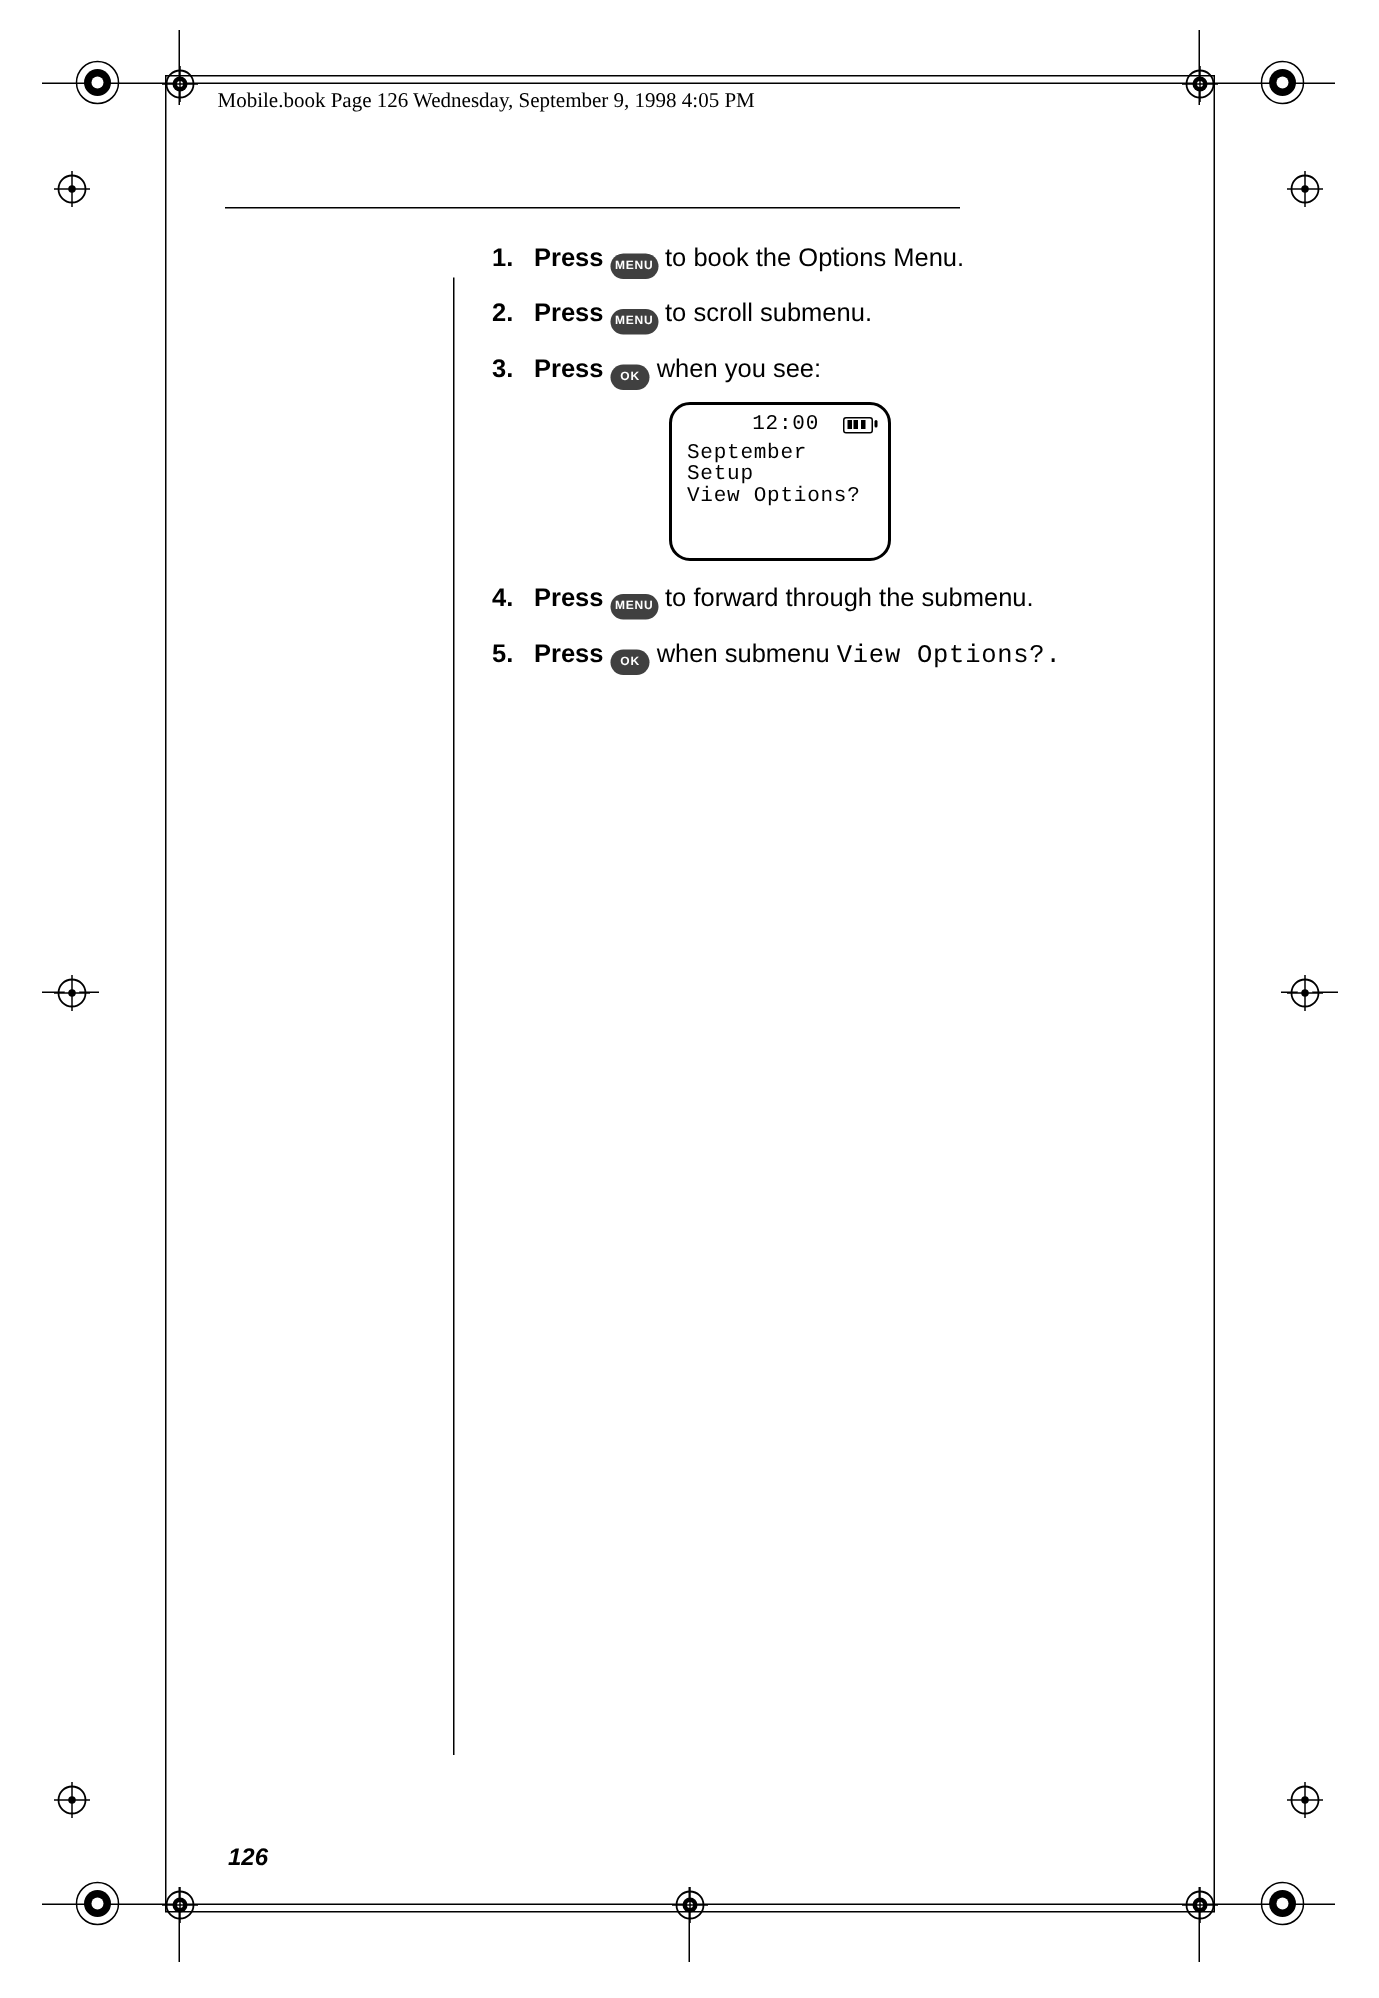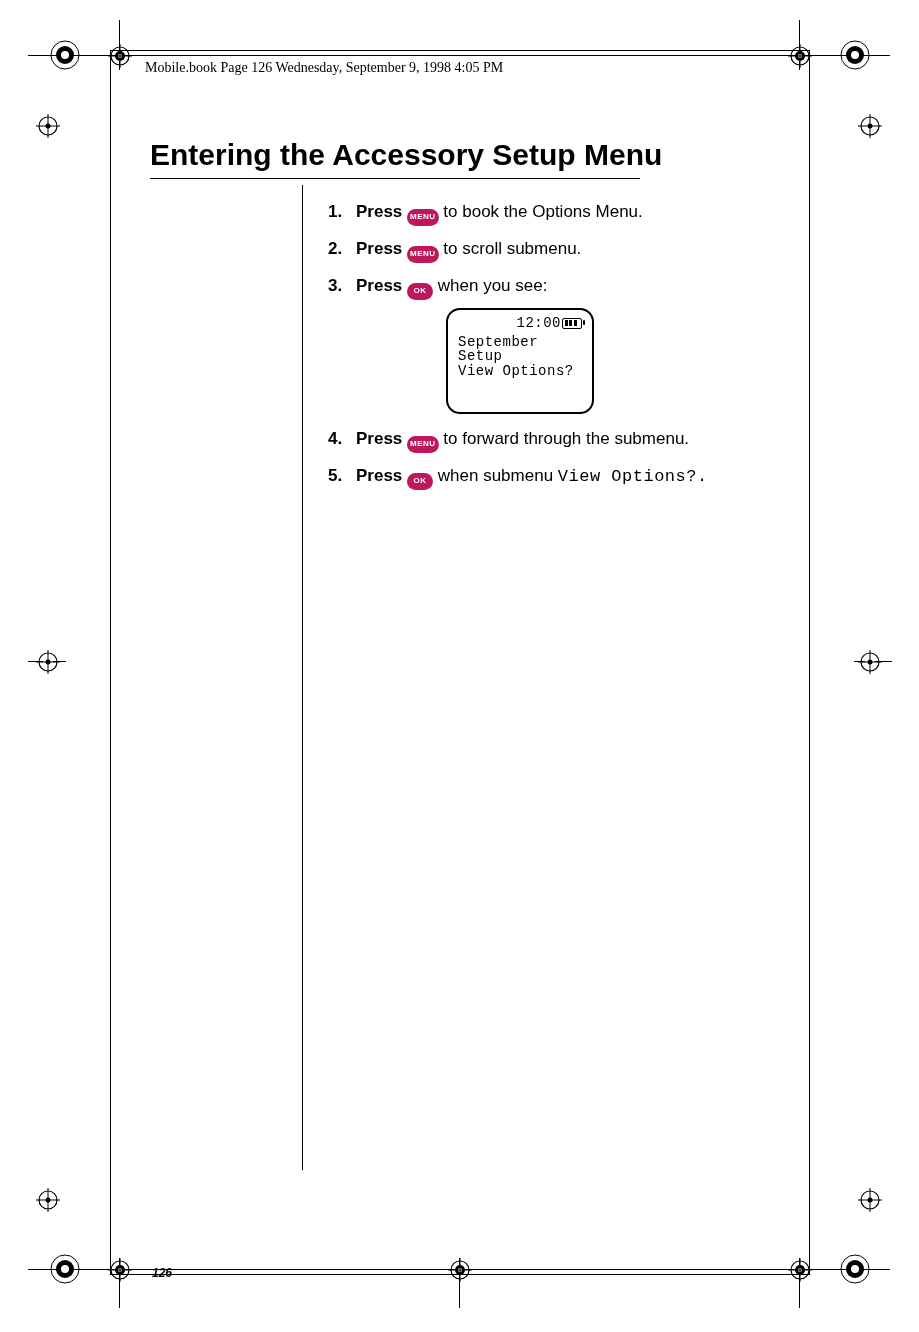--- a/index.html
+++ b/index.html
@@ -104,21 +104,21 @@
   .press { font-weight: 700; }
   
   .key {
     display: inline-flex;
     align-items: center;
     justify-content: center;
     min-width: 24px;
     height: 16px;
     padding: 0 3px 1px 3px;
     border-radius: 9px;
-    background: #be185d;
+    background: #404040;
     color: #fff;
     font-size: 8px;
     font-weight: 700;
     letter-spacing: 0.5px;
     vertical-align: -2px;
     line-height: 1;
     font-family: Arial, sans-serif;
   }
   .key.ok { min-width: 20px; }
 
@@ -135,21 +135,21 @@
     box-sizing: border-box;
     font-family: "Courier New", Courier, monospace;
     font-size: 14px;
     line-height: 1.05;
     letter-spacing: 0px;
   }
   .screen-top {
     display: flex;
     justify-content: flex-end;
     align-items: center;
-    gap: 1px;
+    gap: 16px;
     margin-bottom: 4px;
   }
   .batt {
     display: inline-block;
     width: 18px;
     height: 9px;
     border: 1.5px solid #000;
     border-radius: 2px;
     position: relative;
   }
@@ -187,22 +187,21 @@
   }
 
   
   .page-number {
     position: absolute;
     left: 152px;
     top: 1230px;
     font-family: "Helvetica Neue", Arial, sans-serif;
     font-weight: 700;
     font-style: italic;
-    font-size: 12px;
-    margin-top: 36px;
+    font-size: 16px;
   }
 
   .period { font-family: "Courier New", monospace; }
 </style>
 </head>
 <body>
 
 <div class="page-frame"></div>
 
 <div class="crossline-h" style="left:28px; top:55px; width:862px;"></div>
@@ -342,21 +341,20 @@
       <line x1="12" y1="0" x2="12" y2="24" stroke="#000" stroke-width="1"></line>
       <line x1="0" y1="12" x2="24" y2="12" stroke="#000" stroke-width="1"></line>
     </svg>
 </div>
 
 <div class="running-header">Mobile.book  Page 126  Wednesday, September 9, 1998  4:05 PM</div>
 
 <div class="vrule"></div>
 
 <div class="content">
-  <h1 class="title">Entering the Accessory Setup Menu</h1>
   <div class="title-underline"></div>
 
   <div class="body-col">
 
     <ol class="steps">
       <li>
         <span class="press">Press</span>
         <span class="key">MENU</span>
         <span> to book the Options Menu.</span>
       </li>

